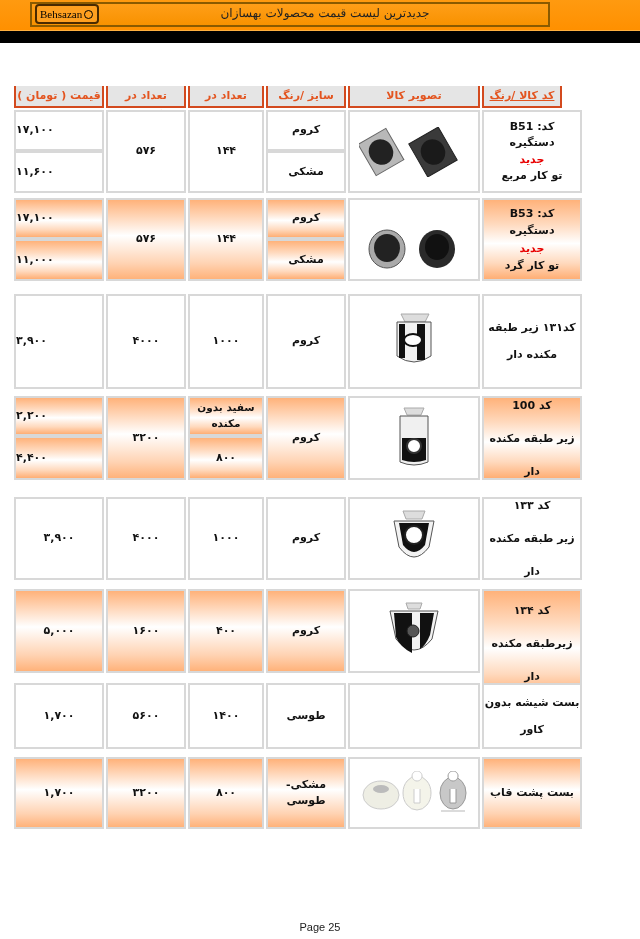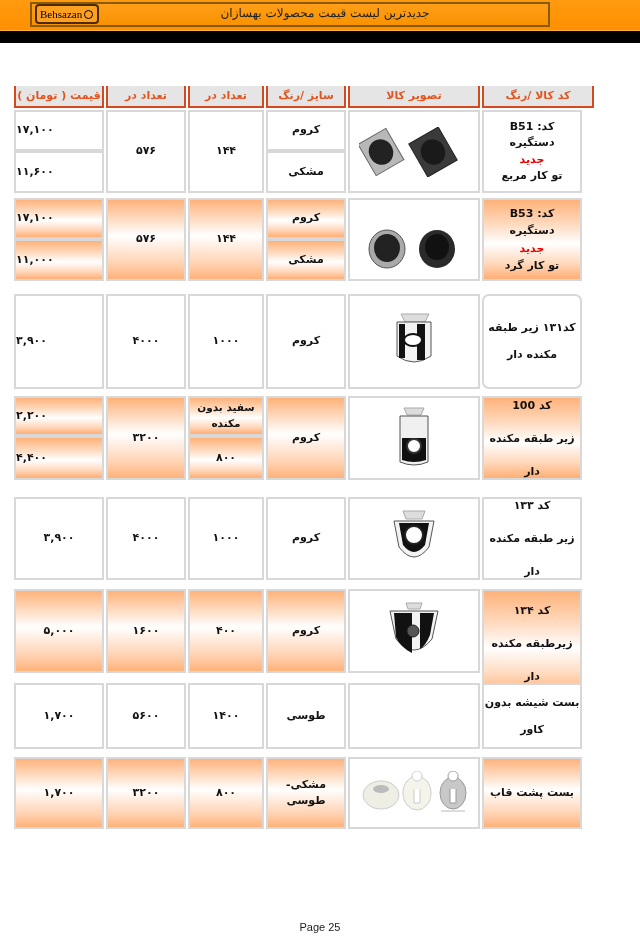--- a/index.html
+++ b/index.html
@@ -26,21 +26,21 @@
 </style>
 </head>
 <body>
 
 <div class="topbar"></div>
 <div class="topbar-frame"></div>
 <div class="logo"><span>Behsazan</span><span class="ring"></span></div>
 <div class="banner-title">جدیدترین لیست قیمت محصولات بهسازان</div>
 <div class="blackbar"></div>
 
-<div class="hdr" style="left:482px;width:112px;">کد کالا /رنگ</div>
+<div class="hdr" style="left:482px;width:80px;text-decoration:underline;">کد کالا /رنگ</div>
 <div class="hdr" style="left:348px;width:132px;">تصویر کالا</div>
 <div class="hdr" style="left:266px;width:80px;">سایز /رنگ</div>
 <div class="hdr" style="left:188px;width:76px;">تعداد در بسته</div>
 <div class="hdr" style="left:106px;width:80px;">تعداد در کارتن</div>
 <div class="hdr" style="left:14px;width:90px;">قیمت ( تومان )</div>
 
 <div>
   <div class="cell w codecol" style="left:482px;top:110px;width:100px;height:83px;">
     <span>کد: B51</span>
     <span>دستگیره</span>
@@ -84,21 +84,21 @@
   </div>
   <div class="cell o" style="left:266px;top:198px;width:80px;height:41px;">کروم</div>
   <div class="cell o" style="left:266px;top:239px;width:80px;height:42px;">مشکی</div>
   <div class="cell o2" style="left:188px;top:198px;width:76px;height:83px;">۱۴۴</div>
   <div class="cell o2" style="left:106px;top:198px;width:80px;height:83px;">۵۷۶</div>
   <div class="cell o price" style="left:14px;top:198px;width:90px;height:41px;">۱۷,۱۰۰</div>
   <div class="cell o price" style="left:14px;top:239px;width:90px;height:42px;">۱۱,۰۰۰</div>
 </div>
 
 <div>
-  <div class="cell w codecol" style="left:482px;top:294px;width:100px;height:95px;line-height:2.4;border-radius:7px;">
+  <div class="cell w codecol" style="left:482px;top:294px;width:100px;height:95px;line-height:2.4;">
     <span>کد۱۳۱ زیر طبقه</span>
     <span>مکنده دار</span>
   </div>
   <div class="cell imgcell" style="left:348px;top:294px;width:132px;height:95px;">
     <svg width="50" height="60" viewBox="0 0 50 60">
       <path d="M12 2 H40 L36 10 H16 Z" fill="#ddd" stroke="#aaa"></path>
       <path d="M8 10 H42 V44 Q25 56 8 44 Z" fill="#f2f2f2" stroke="#555"></path>
       <rect x="10" y="12" width="6" height="34" fill="#111"></rect>
         <rect x="28" y="12" width="8" height="36" fill="#111"></rect>
       <ellipse cx="24" cy="28" rx="9" ry="6" fill="#fff" stroke="#111" stroke-width="2"></ellipse>

